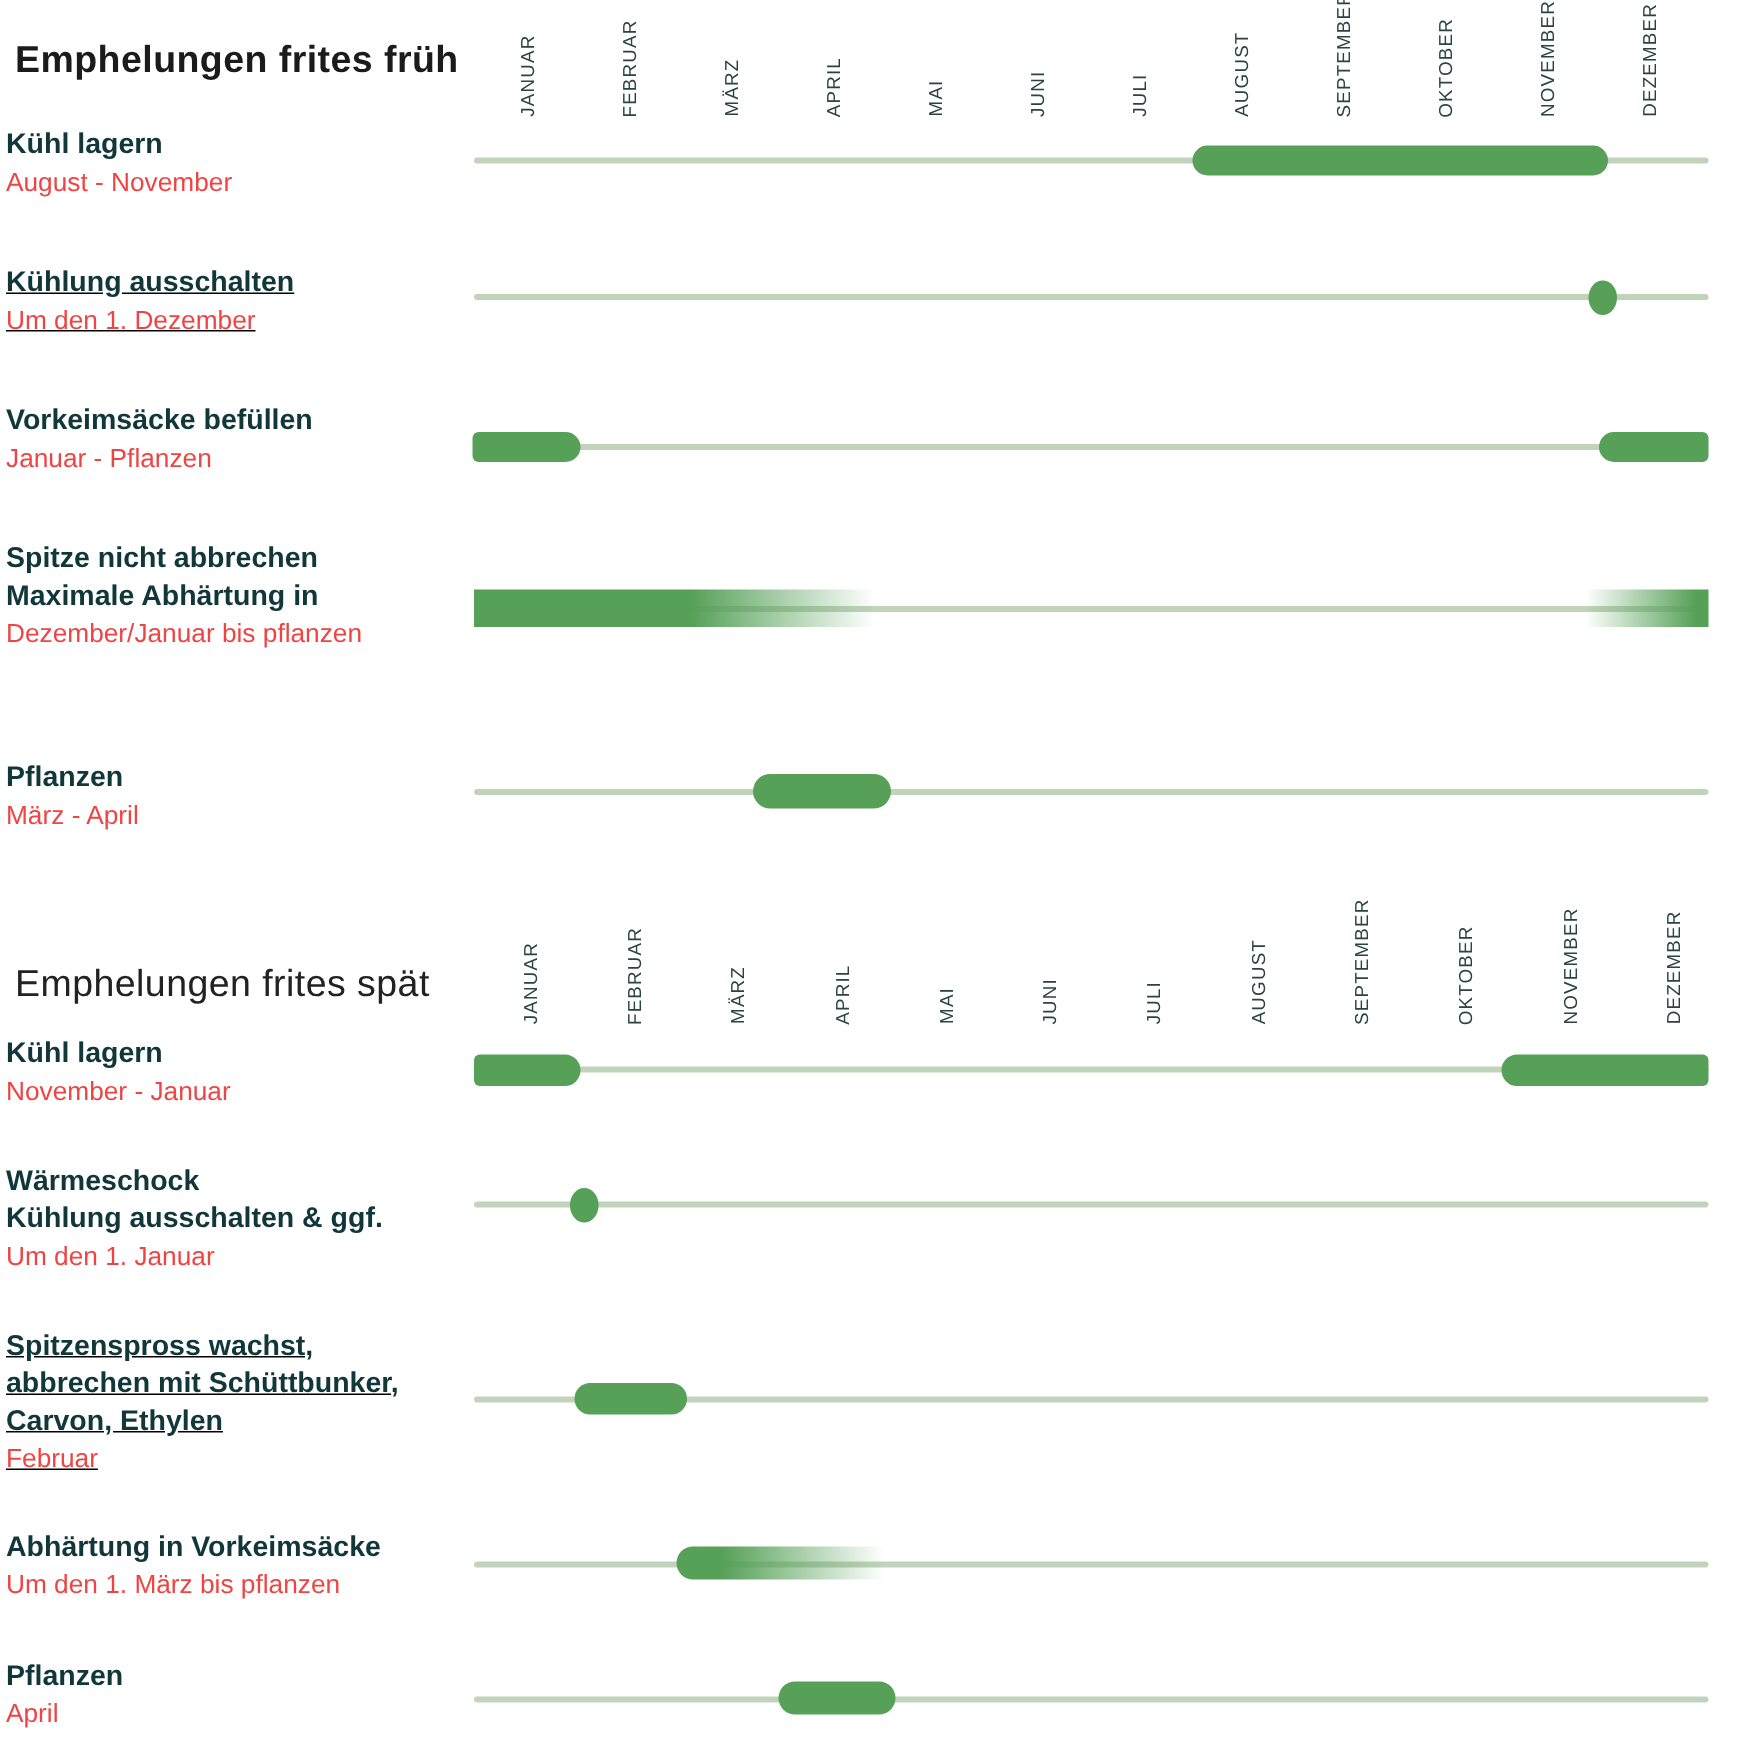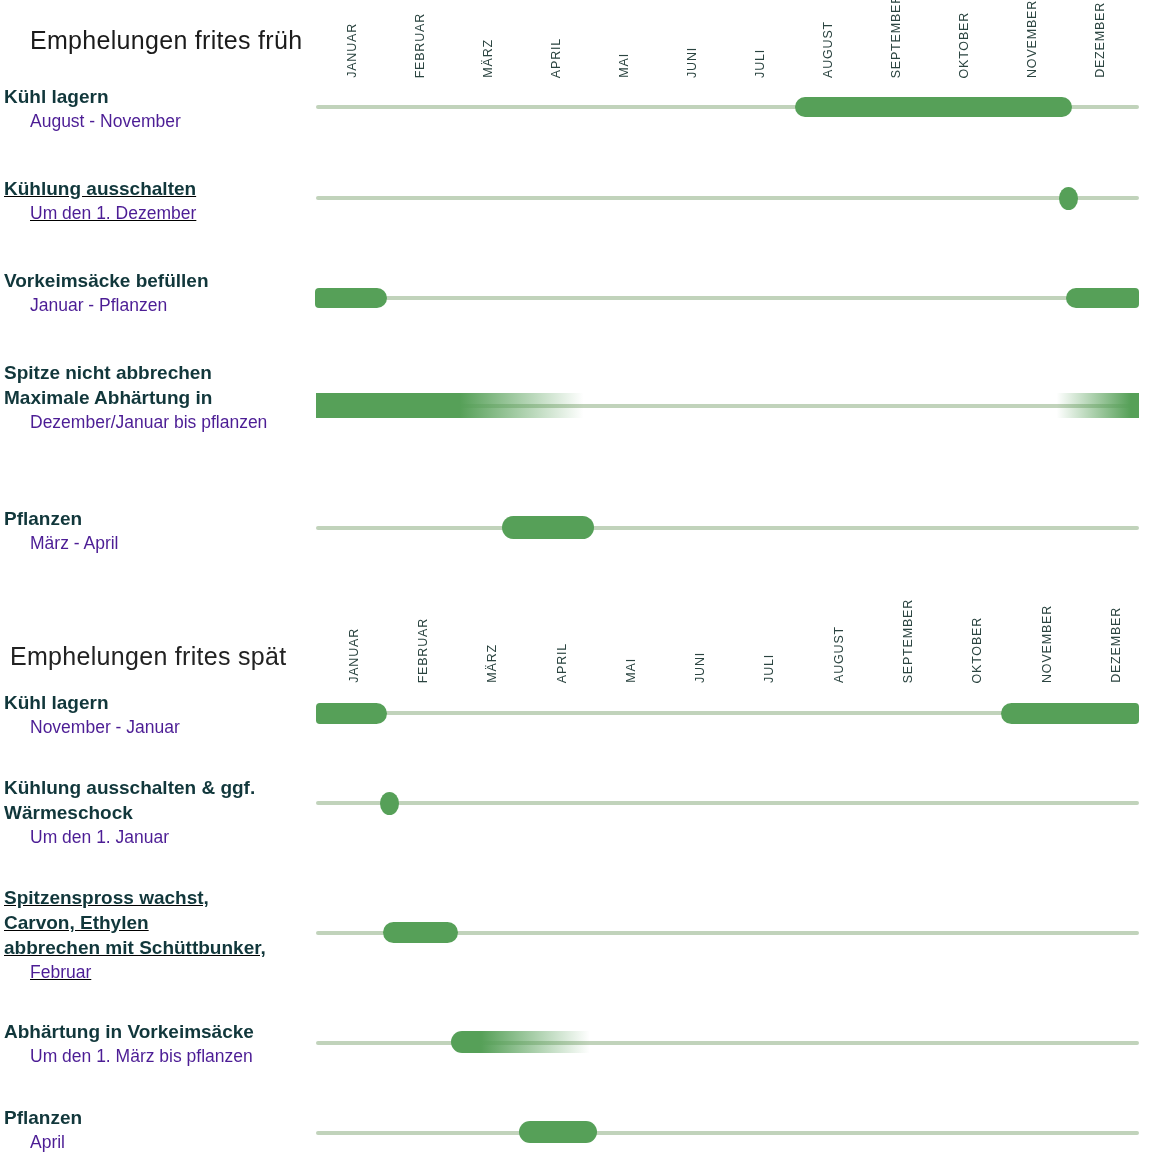--- a/index.html
+++ b/index.html
@@ -1,31 +1,31 @@
 <!DOCTYPE html>
 <html><head>
 <meta charset="utf-8">
 <style>
   html,body{margin:0;padding:0;background:#ffffff;}
   .canvas{
     position:relative;width:1165px;height:1173px;background:#ffffff;
     font-family:"Liberation Sans", sans-serif;overflow:hidden;
   }
   .sec-title{position:absolute;left:10px;color:#1b1b1b;font-size:25px;letter-spacing:.3px;white-space:nowrap;}
-  .sec-title.bold{font-weight:400;margin-left:20px;}
+  .sec-title.bold{font-weight:700;}
   .sec-title.reg{font-weight:400;color:#222;}
   .month{
     position:absolute;writing-mode:vertical-rl;transform:rotate(180deg);
     font-size:12.5px;font-weight:500;letter-spacing:.8px;color:#2b4440;
     line-height:16px;white-space:nowrap;
   }
   .row-label{position:absolute;left:4px;width:312px;}
   .row-title{font-size:19px;font-weight:700;color:#11373b;line-height:25px;white-space:nowrap;}
   .row-title:empty{display:none;}
-  .row-sub{font-size:17.5px;font-weight:400;color:#4c1d95;line-height:23px;margin-top:1px;white-space:nowrap;margin-left:26px;}
+  .row-sub{font-size:17.5px;font-weight:400;color:#ef4444;line-height:23px;margin-top:1px;white-space:nowrap;}
   .track{position:absolute;left:316px;width:823px;height:4px;background:#c1d3bb;border-radius:2px;}
   .bar{position:absolute;background:#56a058;}
   .dot{position:absolute;background:#56a058;border-radius:50%;}
   .fade-out-right{
     background:linear-gradient(90deg,#56a058 0%,#56a058 17.5%,rgba(86,160,88,0) 32.5%,rgba(86,160,88,0) 90%,#56a058 99%);
   }
   .fade-right-only{
     background:linear-gradient(90deg,#56a058 0%,#56a058 21%,rgba(86,160,88,0) 97%);
   }
 </style>
@@ -103,31 +103,31 @@
 
   <div class="row-label" style="top:690px;">
     <div class="row-title">Kühl lagern</div>
     <div class="row-sub">November - Januar</div>
   </div>
   <div class="track" style="top:711px;"></div>
   <div class="bar" style="left:316px;top:703px;width:71px;height:21px;border-radius:4px 11px 11px 4px;"></div>
   <div class="bar" style="left:1001px;top:703px;width:138px;height:21px;border-radius:11px 4px 4px 11px;"></div>
 
   <div class="row-label" style="top:775px;">
+    <div class="row-title">Wärmeschock</div>
     <div class="row-title">Kühlung ausschalten &amp; ggf.</div>
-    <div class="row-title">Wärmeschock</div>
     <div class="row-sub">Um den 1. Januar</div>
   </div>
   <div class="track" style="top:801px;"></div>
   <div class="dot" style="left:380px;top:792px;width:19px;height:23px;"></div>
 
   <div class="row-label" style="top:885px;text-decoration:underline;">
     <div class="row-title">Spitzenspross wachst,</div>
+    <div class="row-title">abbrechen mit Schüttbunker,</div>
     <div class="row-title">Carvon, Ethylen</div>
-    <div class="row-title">abbrechen mit Schüttbunker,</div>
     <div class="row-sub">Februar</div>
   </div>
   <div class="track" style="top:931px;"></div>
   <div class="bar" style="left:383px;top:922px;width:75px;height:21px;border-radius:11px;"></div>
 
   <div class="row-label" style="top:1019px;">
     <div class="row-title">Abhärtung in Vorkeimsäcke</div>
     <div class="row-sub">Um den 1. März bis pflanzen</div>
   </div>
   <div class="track" style="top:1041px;"></div>

